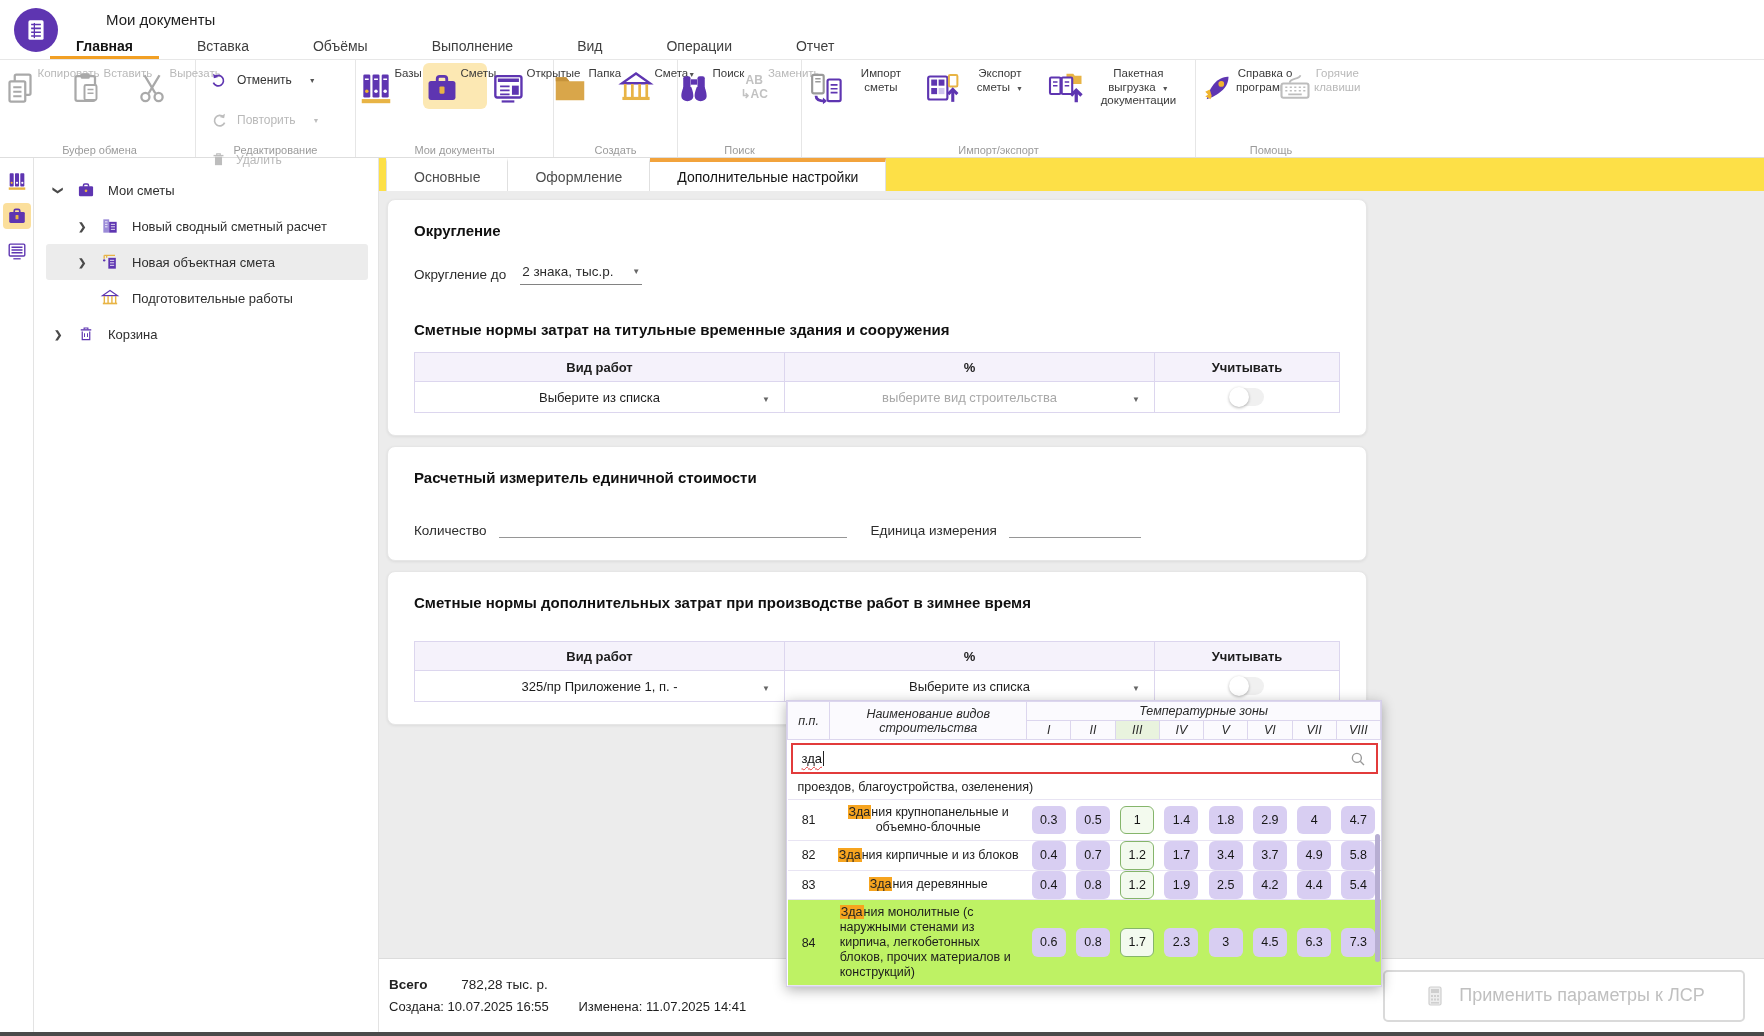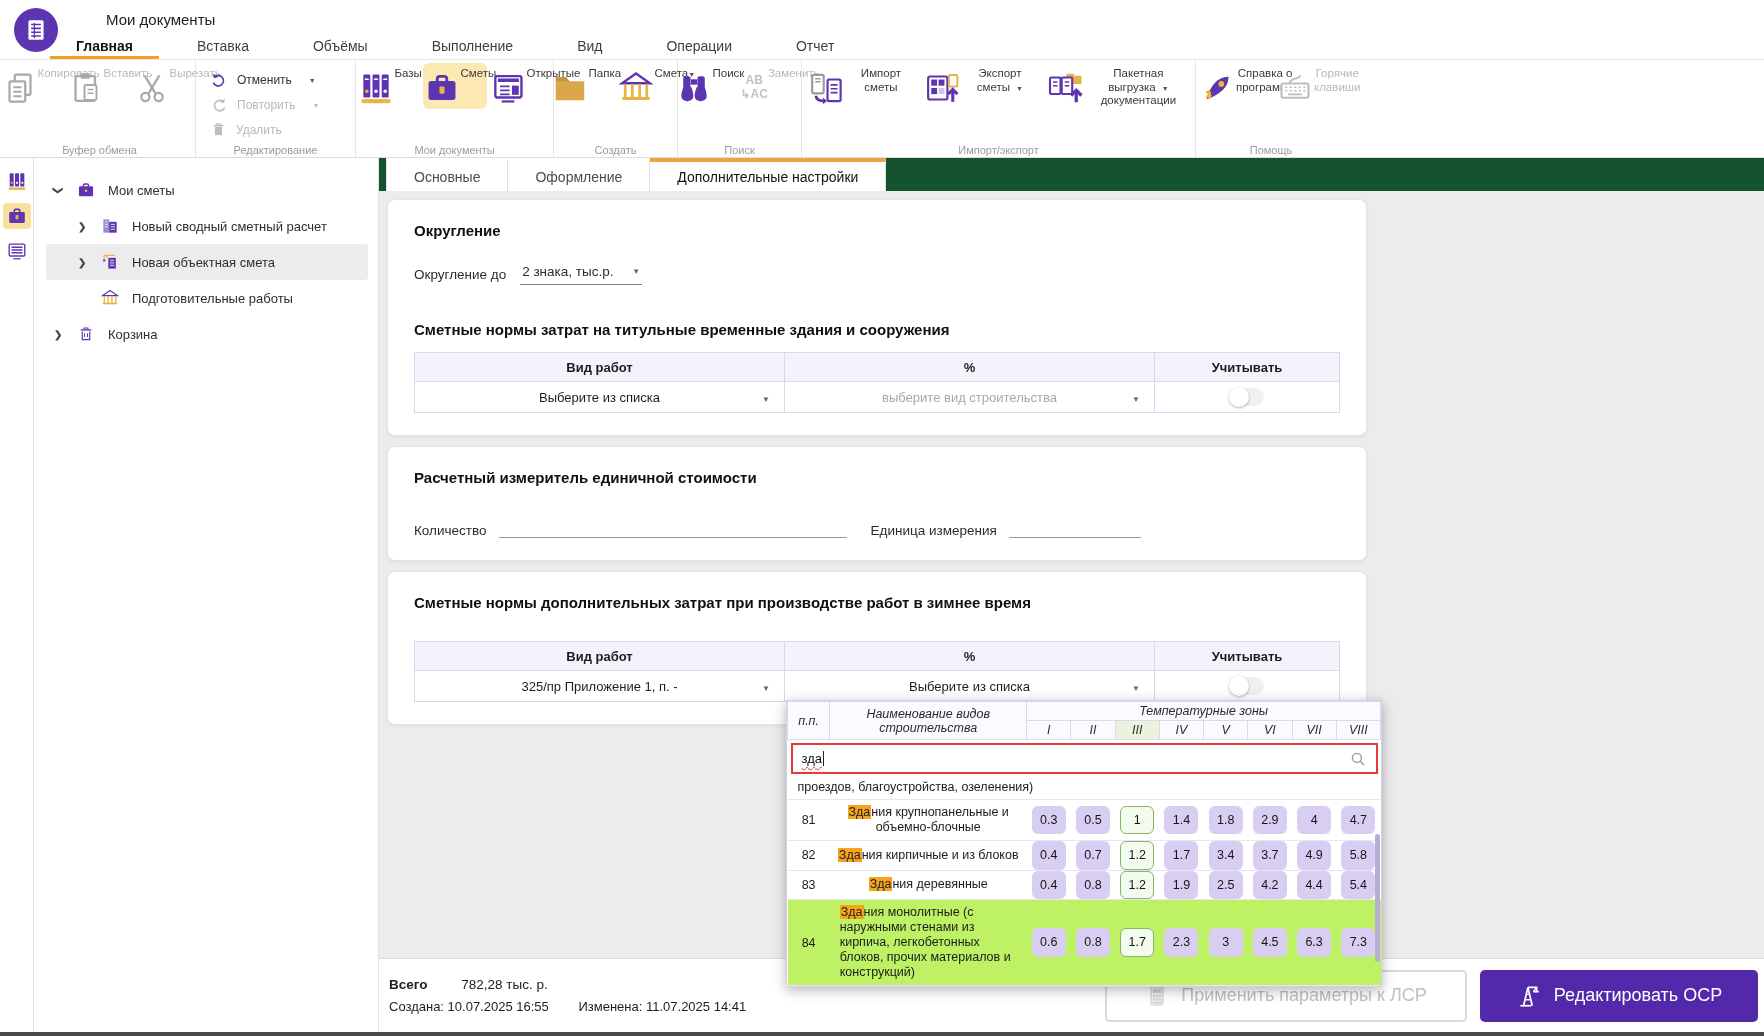--- a/index.html
+++ b/index.html
@@ -25,21 +25,21 @@
 .rbtn{width:64px;display:flex;flex-direction:row;align-items:flex-start;padding-top:4px;border-radius:6px}
 .rbtn .ric{height:42px;display:flex;align-items:center;justify-content:center}
 .rbtn .rtext{font-size:11.5px;color:#3a3a3a;text-align:center;line-height:1.18;white-space:pre-line}
 .rbtn.disabled .rtext{color:#b9b9b9}
 .rbtn.selected{background:#fce8b3}
 .w112{width:112px}.w118{width:118px}.w150{width:150px}
 .caret{font-size:0;line-height:0}
 .caret::after{content:"▼";font-size:7px;color:#555;line-height:1}
 .caret.gray::after{color:#bdbdbd}
 .caret.inline{margin-left:6px}
-.vstack{display:flex;flex-direction:column;gap:7px;padding:8px 8px 0 10px;flex:1}
+.vstack{display:flex;flex-direction:column;gap:22px;padding:8px 8px 0 10px;flex:1}
 .vitem{display:flex;align-items:center;gap:9px;font-size:12px;color:#333;white-space:nowrap}
 .vitem.disabled{color:#b9b9b9}
 .vitem .caret{margin-left:8px}
 .abac{display:flex;flex-direction:column;align-items:center;font-size:12px;font-weight:bold;color:#c2c2c2;line-height:1.15}
 
 
 .main{flex:1;display:flex;min-height:0}
 .iconstrip{width:34px;border-right:1px solid #e3e3e3;background:#fff;padding-top:10px;display:flex;flex-direction:column;align-items:center;gap:9px;flex:0 0 auto}
 .stripbtn{width:28px;height:26px;border-radius:4px;display:flex;align-items:center;justify-content:center}
 .stripbtn.selected{background:#fbdf9c}
@@ -49,21 +49,21 @@
 .trow.selected{background:#ececec}
 .chev{width:20px;display:flex;align-items:center;justify-content:flex-start;flex:0 0 auto}
 .chev::after{content:"❯";font-size:10px;color:#4a4a4a;font-weight:bold}
 .chev.down::after{transform:rotate(90deg);display:inline-block}
 .chev.none::after{content:""}
 .ticon{width:24px;height:24px;margin-right:10px;display:flex;align-items:center;justify-content:center;flex:0 0 auto}
 
 
 .right{flex:1;display:flex;flex-direction:column;position:relative;min-width:0}
 .content{flex:1;background:#ececec;min-height:0}
-.tabsbar{display:flex;padding-left:7px;background:#14532d}
+.tabsbar{display:flex;padding-left:7px;background:#fde047}
 .ctab{height:33px;display:flex;align-items:center;padding:0 27px;background:#fff;border-right:1px solid #e0e0e0;font-size:14px;color:#4c4c4c;border-top:4px solid #fff}
 .ctab:first-child{border-left:1px solid #e0e0e0}
 .ctab.active{font-weight:normal;color:#131313;border-top:4px solid #f2a33c}
 .cardwrap{padding:8px 0 0 8px;width:988px}
 .card{background:#fff;border:1px solid #e6e6e6;border-radius:8px;box-shadow:0 1px 3px rgba(0,0,0,.07);padding:16px 26px 22px;margin-bottom:10px}
 .card h2{font-size:15px;font-weight:bold;color:#101010;margin-top:6px}
 .h2b{margin-top:36px !important}
 .fieldrow{display:flex;align-items:center;margin-top:24px;font-size:13.5px;color:#2c2c2c}
 .sel-inline{display:flex;align-items:center;justify-content:space-between;border-bottom:1px solid #828282;padding:1px 2px 5px;min-width:122px;margin-left:14px}
 .sel-inline .caret::after{color:#666;font-size:8px}
@@ -669,29 +669,18 @@
               <rect x="8" y="11" width="2" height="2" fill="#cfcfcf"></rect>
               <rect x="11" y="11" width="2" height="2" fill="#cfcfcf"></rect>
               <rect x="14" y="11" width="2" height="2" fill="#cfcfcf"></rect>
               <rect x="8" y="14.5" width="2" height="2" fill="#cfcfcf"></rect>
               <rect x="11" y="14.5" width="2" height="2" fill="#cfcfcf"></rect>
               <rect x="14" y="14.5" width="2" height="2" fill="#cfcfcf"></rect>
               <rect x="8" y="18" width="8" height="1.6" fill="#cfcfcf"></rect>
             </svg>
           <span>Применить параметры к ЛСР</span>
         </div>
-        <div class="btn btn-edit">
-          <svg width="26" height="26" viewBox="0 0 24 24" fill="none">
-              <path d="M4 21h10" stroke="#fff" stroke-width="1.6"></path>
-              <path d="M7 21L11 4l4 17" stroke="#fff" stroke-width="1.6"></path>
-              <path d="M8.4 15.5h5.2M9.2 10.5h3.6" stroke="#fff" stroke-width="1.3"></path>
-              <path d="M11 4h8v4" stroke="#fff" stroke-width="1.6"></path>
-              <path d="M19 4l-3 4" stroke="#fff" stroke-width="1.3"></path>
-              <path d="M16 8h5" stroke="#fff" stroke-width="1.6"></path>
-            </svg>
-          <span>Редактировать ОСР</span>
-        </div>
       </div>
     </div>
   </div>
 
   <div class="bottom-edge"></div>
 </div>
 
 </body></html>

